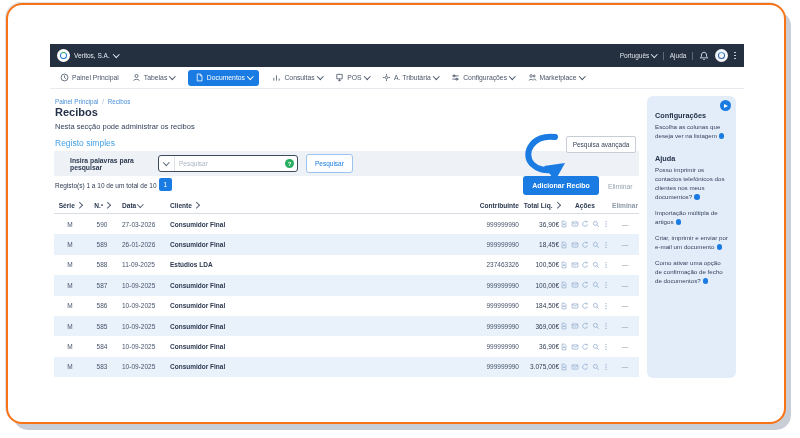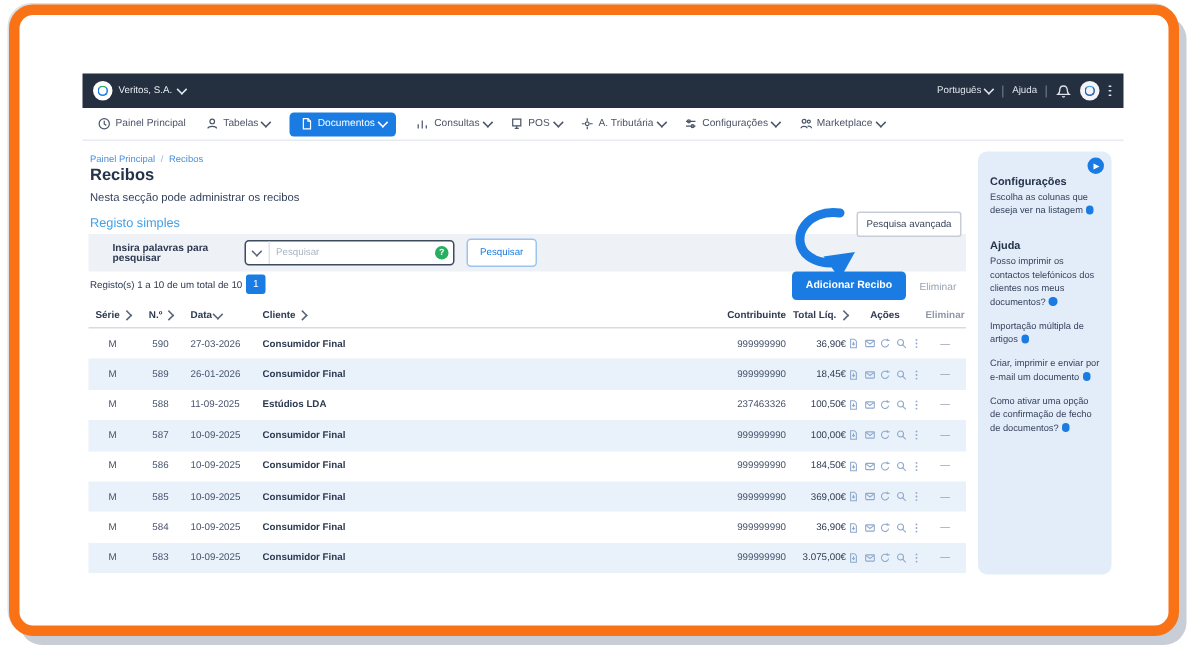--- a/index.html
+++ b/index.html
@@ -1,19 +1,19 @@
 <!DOCTYPE html>
 <html><head>
 <meta charset="utf-8">
 <style>
   html,body{margin:0;padding:0;}
   body{width:800px;height:438px;position:relative;background:#fff;overflow:hidden;
        font-family:"Liberation Sans", sans-serif;-webkit-font-smoothing:antialiased;}
   .window{position:absolute;left:6px;top:3px;width:780px;height:421px;background:#fff;
-          border:7px solid #f97316;border-radius:16px;box-sizing:border-box;
+          border:2px solid #f97316;border-radius:16px;box-sizing:border-box;
           box-shadow:6px 7px 0 -1px #c9ced6, -1px -1px 0 0 #dde0e5;}
   
   .topbar{position:absolute;left:42px;top:39px;width:694px;height:23px;background:#242f40;
           display:flex;align-items:center;color:#e8ecf2;font-size:6.5px;}
   .tb-left{display:flex;align-items:center;gap:4px;margin-left:7px;cursor:pointer;}
   .logo-circle{width:13px;height:13px;border-radius:50%;background:#fff;display:flex;align-items:center;justify-content:center;}
   .logo-glyph{width:7px;height:7px;border-radius:50%;border:1.5px solid #1a7ce2;border-top-color:#27ae60;box-sizing:border-box;}
   .tb-right{margin-left:auto;display:flex;align-items:center;gap:6px;margin-right:8px;}
   .tb-item{display:flex;align-items:center;gap:3px;cursor:pointer;color:#dfe4ea;}
   .tb-divider{width:1px;height:8px;background:rgba(255,255,255,.28);}

